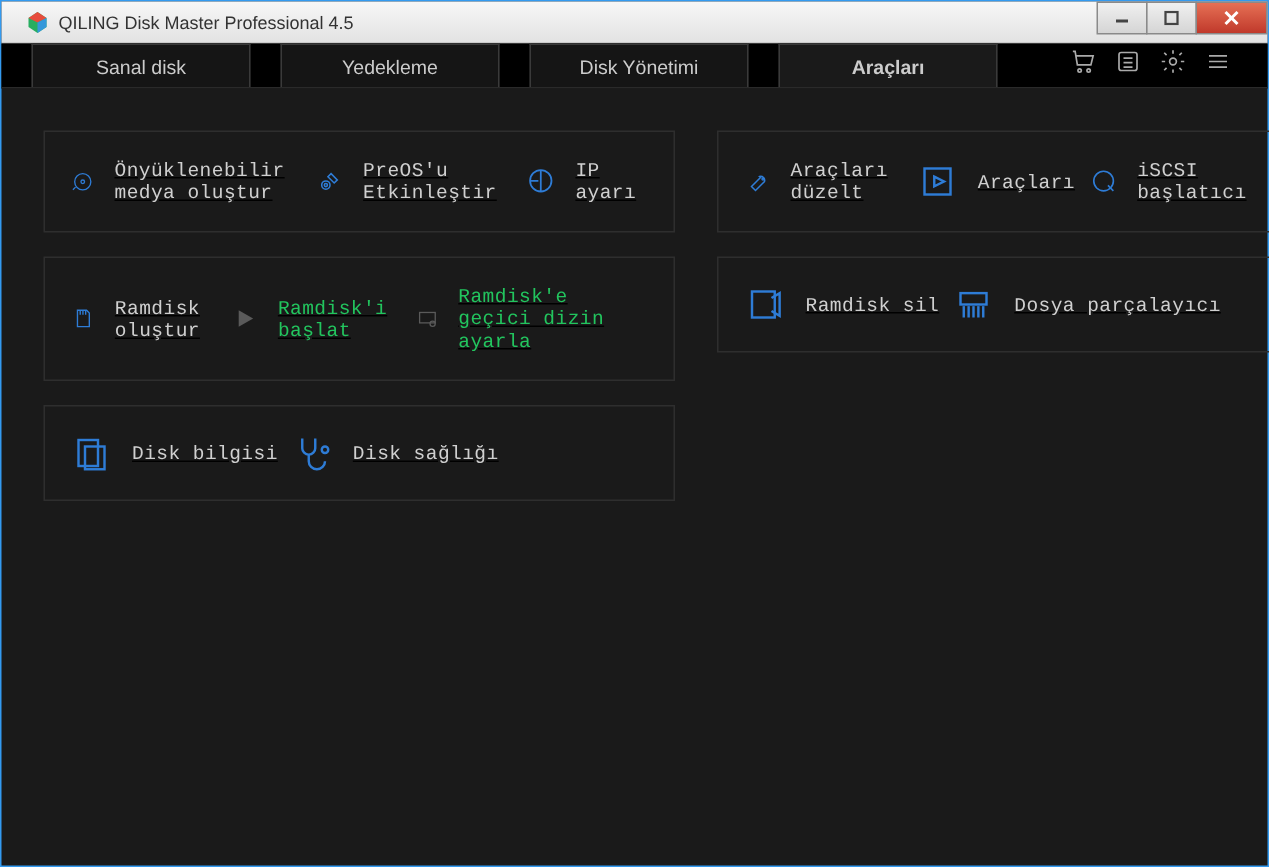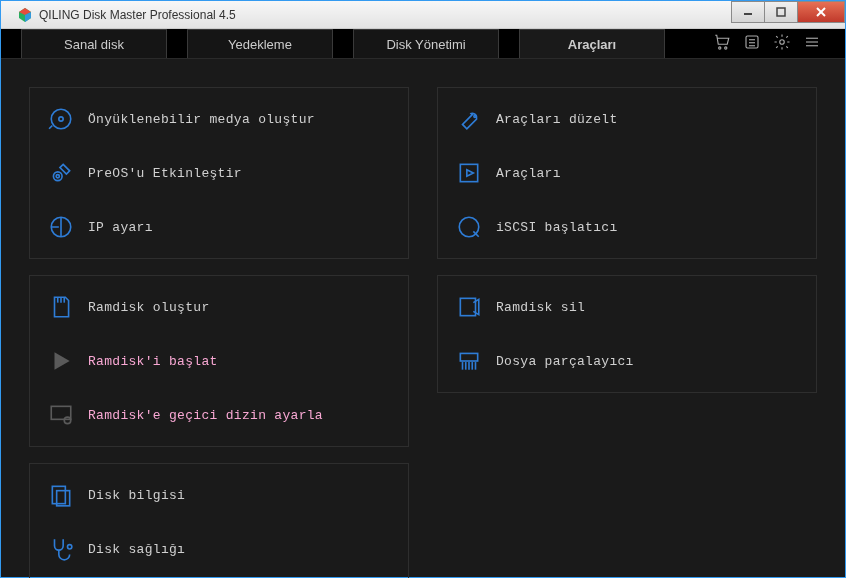--- a/index.html
+++ b/index.html
@@ -17,23 +17,23 @@
 .tabbar { height: 30px; background: #000; display: flex; align-items: stretch; padding: 0 20px; border-bottom: 1px solid #2a2a2a; }
 .tab { width: 146px; display: flex; align-items: center; justify-content: center; color: #ccc; font-size: 13px; border: 1px solid #3a3a3a; border-bottom: none; background: #1a1a1a; margin-right: 20px; cursor: pointer; }
 .tab.active { background: #1a1a1a; border-top: 1px solid #3a3a3a; font-weight: bold; }
 .tab:not(.active) { background: #151515; }
 .tabbar-spacer { flex: 1; }
 .tabbar-icons { display: flex; align-items: center; gap: 12px; padding-right: 4px; }
 .tabbar-icons svg { cursor: pointer; }
 
 .content { display: flex; padding: 28px 28px; gap: 28px; height: calc(100% - 58px); }
 .col { flex: 1; display: flex; flex-direction: column; gap: 16px; }
-.panel { border: 1px solid #2e2e2e; padding: 18px 18px; display: flex; flex-direction: column; gap: 28px; }
+.panel { border: 1px solid #2e2e2e; padding: 18px 18px; display: flex; gap: 10px; text-decoration: underline; }
 .item { display: flex; align-items: center; gap: 14px; font-size: 13px; color: #d0d0d0; cursor: pointer; font-family: "Courier New", monospace; letter-spacing: 0.3px; }
-.item.disabled { color: #f9a8d4; cursor: default; }
+.item.disabled { color: #22c55e; cursor: default; }
 .item-icon { width: 26px; height: 26px; display: flex; align-items: center; justify-content: center; }
 .item-icon svg { stroke: #2e7cd6; fill: none; stroke-width: 1.5; }
 .item.disabled .item-icon svg { stroke: #5a5a5a; fill: #5a5a5a; }
 </style>
 </head>
 <body>
 
 <div class="window">
   <div class="titlebar">
     <span class="titlebar-icon">

